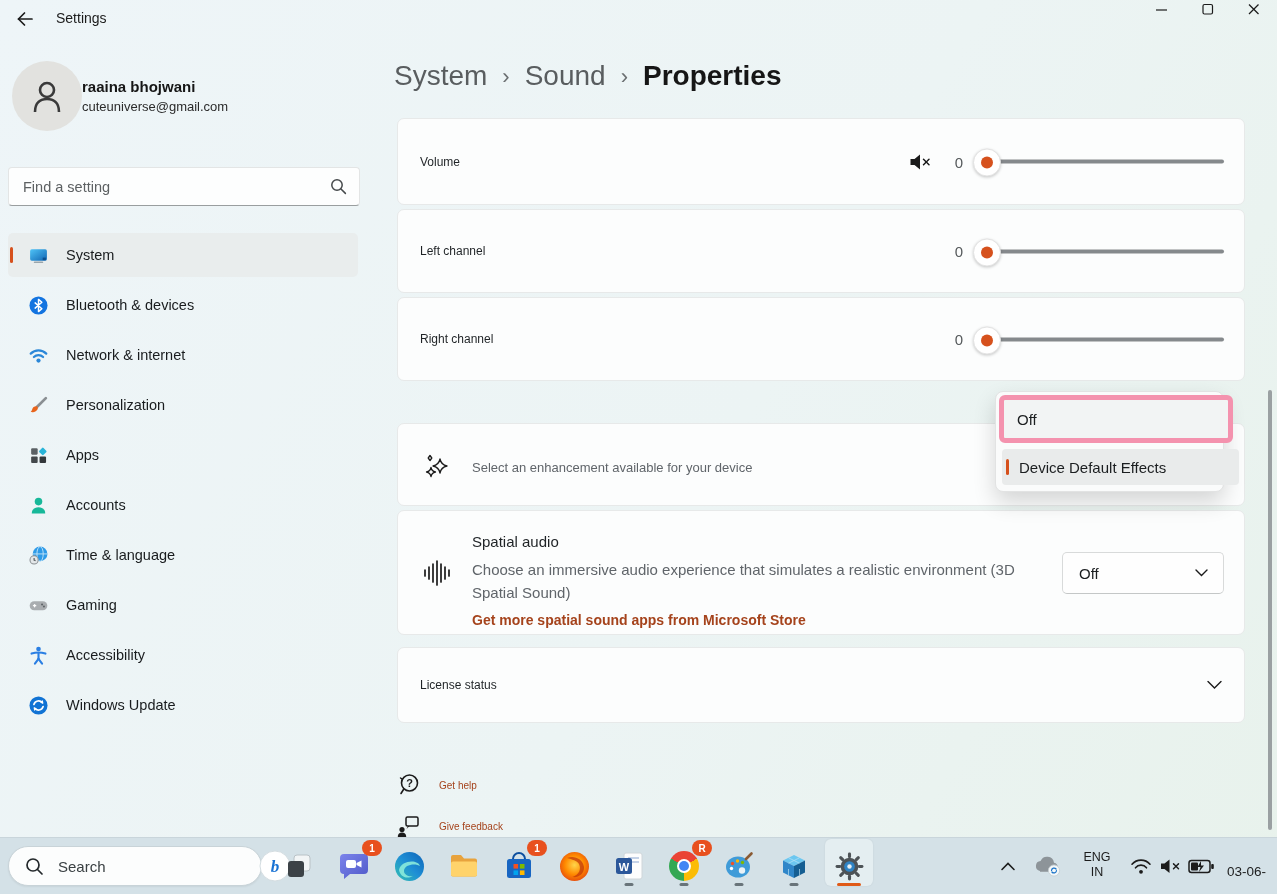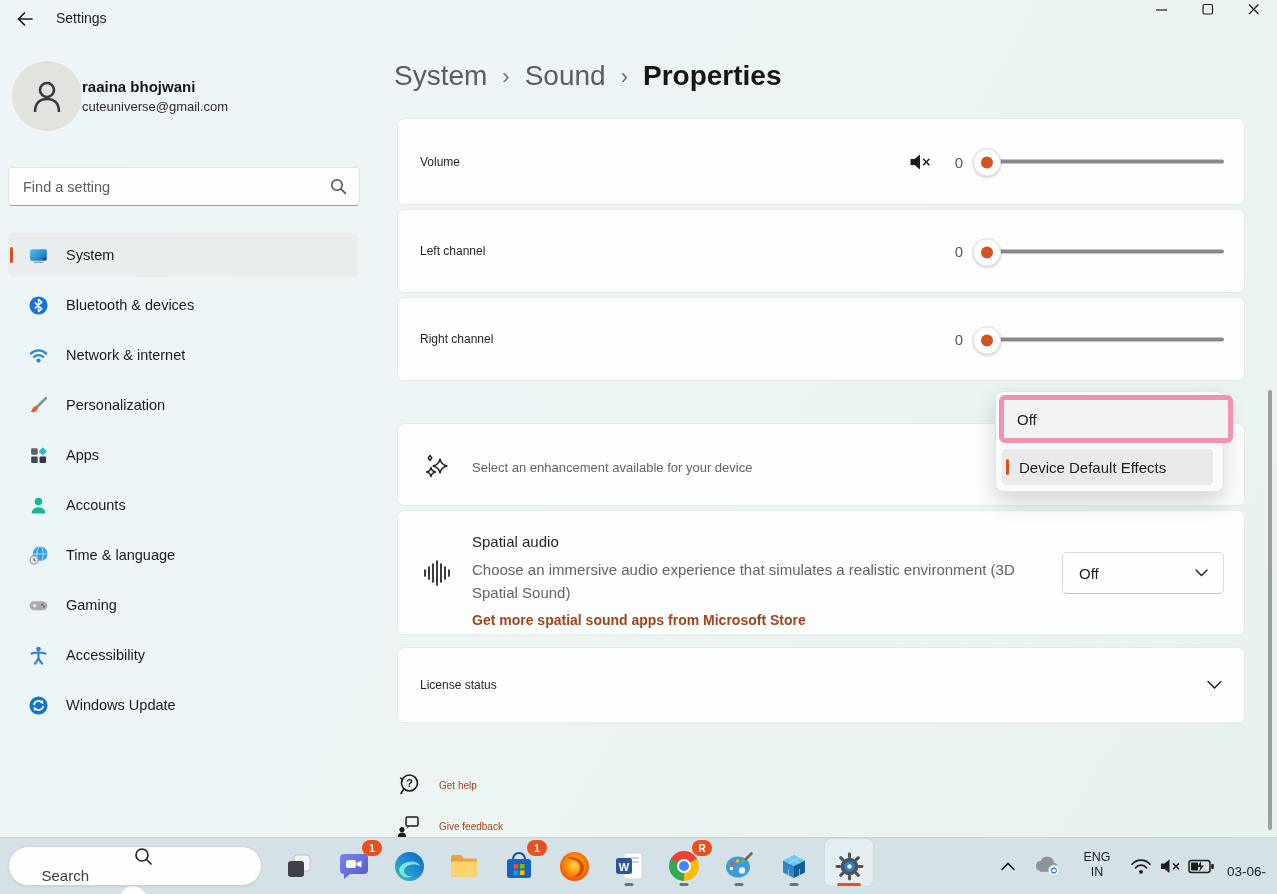--- a/index.html
+++ b/index.html
@@ -63,30 +63,30 @@
   .exp-chevron{position:absolute;right:22px;top:50%;transform:translateY(-50%);display:flex;}
 
   .footer-link{position:absolute;left:397px;height:26px;display:flex;align-items:center;gap:18px;}
   .footer-link .txt{font-size:10px;color:#a5431c;}
 
   
   .popup{position:absolute;left:995px;top:391px;width:229px;height:101px;background:#fafbfb;border:1px solid #e2e3e3;
     border-radius:8px;box-shadow:0 10px 22px rgba(0,0,0,.16);box-sizing:border-box;}
   .pop-off{position:absolute;left:3px;top:3px;width:211px;height:38px;border:5px solid #f492ae;border-radius:6px;
     background:#f2f4f4;display:flex;align-items:center;padding-left:13px;font-size:15px;color:#1b1e20;}
-  .pop-dde{position:absolute;left:6px;top:57px;width:211px;height:36px;background:#e9ebeb;border-radius:4px;
+  .pop-dde{position:absolute;left:6px;top:57px;width:237px;height:36px;background:#e9ebeb;border-radius:4px;
     display:flex;align-items:center;padding-left:17px;font-size:15px;color:#1b1e20;box-sizing:border-box;}
   .dde-bar{position:absolute;left:4px;top:10px;width:3px;height:16px;border-radius:2px;background:#d6511d;}
 
   .scroll-thumb{position:absolute;right:5px;top:390px;width:4px;height:440px;border-radius:2px;background:#9aa0a2;}
 
   
   .taskbar{position:absolute;left:0;bottom:0;right:0;height:56px;background:#d4e1e7;border-top:1px solid rgba(0,0,0,.05);}
   .tb-search{position:absolute;left:8px;top:8px;width:254px;height:40px;border-radius:20px;background:#fcfdfd;
-    border:1px solid #c8d3d8;display:flex;align-items:center;box-sizing:border-box;box-shadow:0 1px 2px rgba(0,0,0,.06);flex-direction:column;}
+    border:1px solid #c8d3d8;display:flex;align-items:center;box-sizing:border-box;box-shadow:0 1px 2px rgba(0,0,0,.06);}
   .tb-search .mag{margin-left:16px;display:flex;}
   .tb-search input{flex:1;margin-left:12px;font-size:15px;color:#2f3437;}
   .tb-search input::placeholder{color:#3a4043;opacity:1;}
   .bing{margin-right:5px;display:flex;}
   .tb-ico{position:absolute;top:844px;width:44px;height:44px;display:flex;align-items:center;justify-content:center;}
   .tb-ico{top:6px;}
   .run-dash{position:absolute;left:50%;transform:translateX(-50%);bottom:2px;width:9px;height:3px;border-radius:2px;background:#69747a;}
   .settings-active{position:absolute;left:825px;top:1px;width:48px;height:47px;background:#e4eef1;border-radius:6px;box-shadow:0 0 2px rgba(0,0,0,.08);}
   .active-dash{position:absolute;left:50%;transform:translateX(-50%);bottom:2px;width:24px;height:3px;border-radius:2px;background:#e05a17;}
   .badge{position:absolute;top:-4px;right:-6px;min-width:16px;height:16px;border-radius:8px;background:#e8501e;

